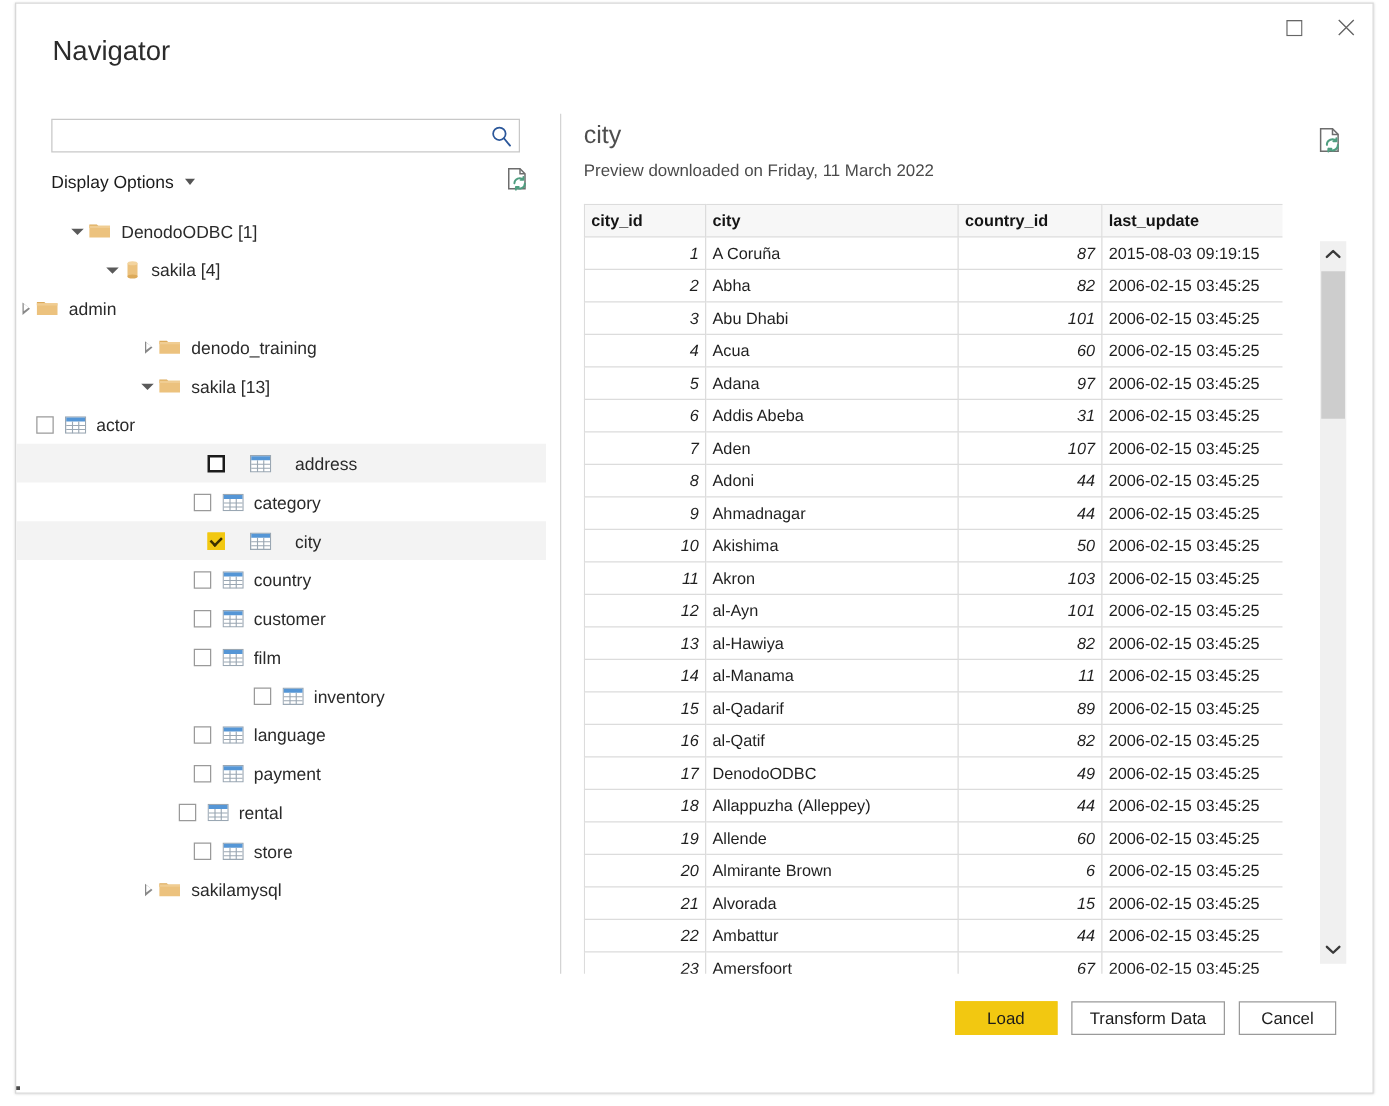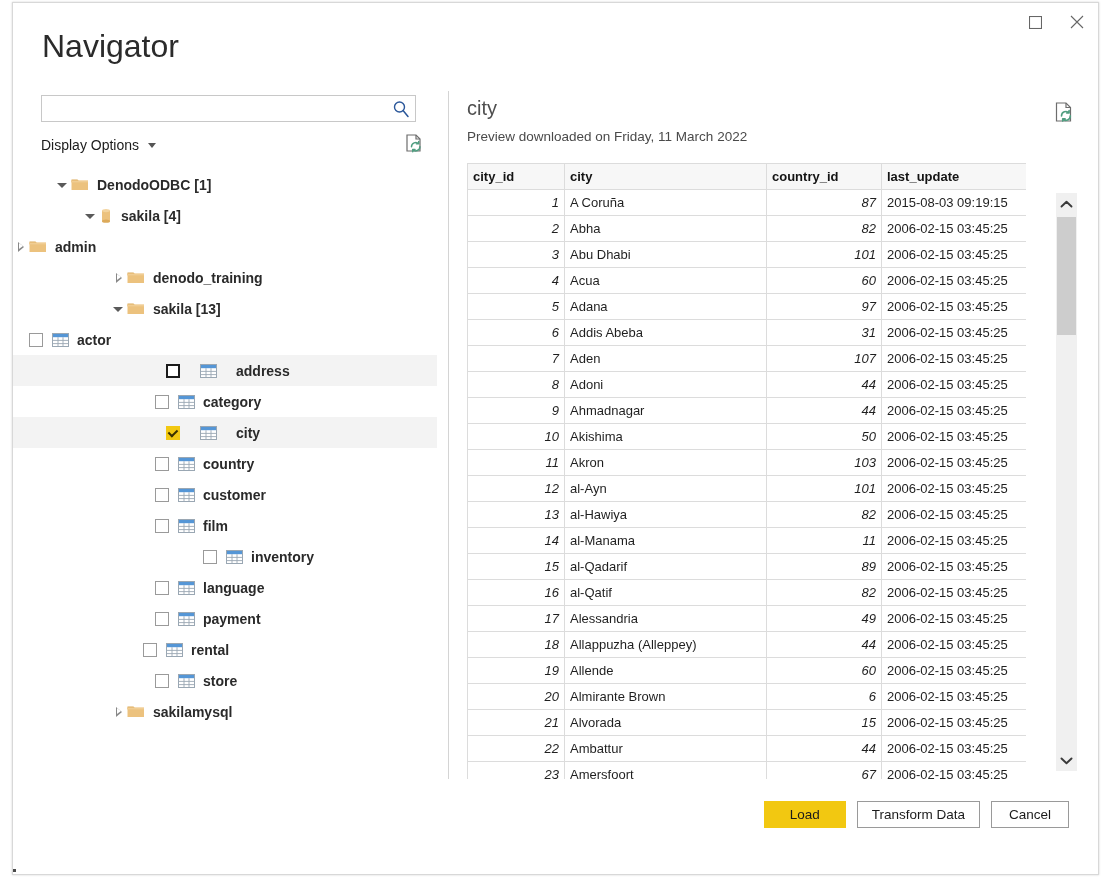--- a/index.html
+++ b/index.html
@@ -31,21 +31,21 @@
   .winbtn {
     width: 42px; height: 38px;
     display: flex; align-items: center; justify-content: center;
     cursor: default;
   }
   .winbtn svg { display: block; }
 
   .page-title {
     position: absolute;
     left: 29px; top: 27px;
-    font-size: 32px;
+    font-size: 22px;
     color: #2b2b2b;
     font-weight: 400;
     letter-spacing: 0px;
     line-height: 1;
   }
 
   
   .left-panel {
     position: absolute;
     left: 0; top: 78px;
@@ -105,21 +105,20 @@
     overflow: hidden;
   }
   .tnode {
     position: relative;
     height: 31px;
     display: flex; align-items: center;
     font-size: 14px;
     color: #2a2a2a;
     cursor: default;
     white-space: nowrap;
-    font-weight: bold;
   }
   .tnode.hl { background: #f3f3f3; gap: 11px; }
   .twist {
     width: 16px; height: 16px;
     display: inline-flex; align-items: center; justify-content: center;
     flex: 0 0 16px;
   }
   .twist .arr-down {
     width: 0; height: 0;
     border-left: 5px solid transparent;
@@ -709,21 +708,21 @@
               <td class="txt col-upd">2006-02-15 03:45:25</td>
             </tr>
             <tr>
               <td class="num col-id">16</td>
               <td class="txt col-city">al-Qatif</td>
               <td class="num col-cid">82</td>
               <td class="txt col-upd">2006-02-15 03:45:25</td>
             </tr>
             <tr>
               <td class="num col-id">17</td>
-              <td class="txt col-city">Alessandria</td>
+              <td class="txt col-city">DenodoODBC</td>
               <td class="num col-cid">49</td>
               <td class="txt col-upd">2006-02-15 03:45:25</td>
             </tr>
             <tr>
               <td class="num col-id">18</td>
               <td class="txt col-city">Allappuzha (Alleppey)</td>
               <td class="num col-cid">44</td>
               <td class="txt col-upd">2006-02-15 03:45:25</td>
             </tr>
             <tr>

